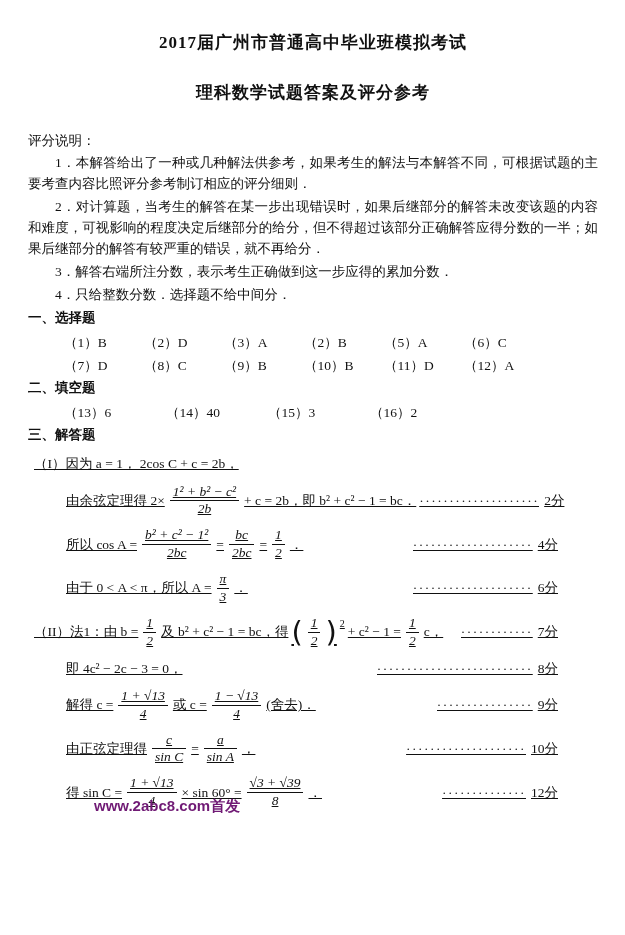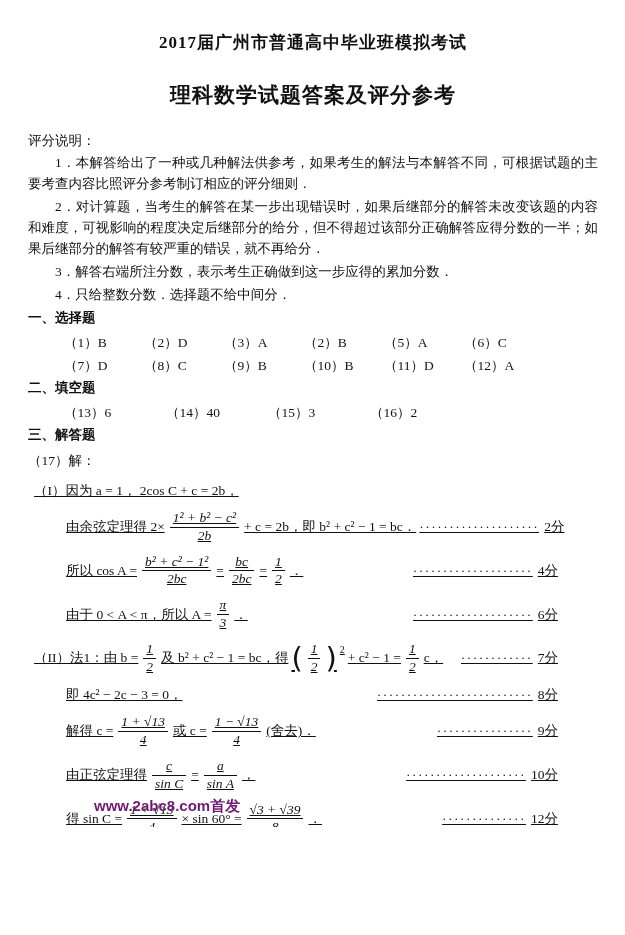--- a/index.html
+++ b/index.html
@@ -5,21 +5,21 @@
   * { box-sizing: border-box; }
   html, body { margin: 0; padding: 0; background: #ffffff; }
   .doc {
     width: 625px; height: 827px; background: #fff; position: relative;
     padding: 24px 27px 10px 28px; overflow: hidden;
     font-family: "Liberation Serif", "DejaVu Serif", serif;
     font-size: 13.5px; color: #111; line-height: 1.5;
   }
   .title { text-align: center; font-weight: bold; }
   .t1 { font-size: 17px; margin-top: 6px; letter-spacing: 1px; }
-  .t2 { font-size: 21px; margin-top: 24px; margin-bottom: 20px; letter-spacing: 1px; }
+  .t2 { font-size: 17px; margin-top: 24px; margin-bottom: 26px; letter-spacing: 1px; }
   .notes-heading { font-weight: normal; margin-bottom: 2px; }
   .note { margin: 2px 0; text-indent: 2em; text-align: justify; line-height: 1.55; }
   .sech { font-weight: bold; margin-bottom: 4px; }
   .ansrow { display: flex; padding-left: 36px; line-height: 1.7; }
   .ac { width: 80px; }
   .af { width: 102px; }
   .q17 { margin-top: 6px; margin-bottom: 2px; }
   .mline {
     display: flex; align-items: center; gap: 3px;
     padding-right: 40px; margin: 9px 0; white-space: nowrap; text-decoration: underline;
@@ -86,21 +86,20 @@
     <div class="ansrow">
       <span class="af">（13）6</span>
       <span class="af">（14）40</span>
       <span class="af">（15）3</span>
       <span class="af">（16）2</span>
     </div>
   </div>
 
   <div>
     <div class="sech">三、解答题</div>
-    <div class="q17">（17）解：</div>
 
     <div class="mline ind1">
       <span>（I）因为 a = 1， 2cos C + c = 2b，</span>
     </div>
 
     <div class="mline ind2">
       <span>由余弦定理得 2×</span>
       <span class="frac">
         <span class="num">1² + b² − c²</span>
         <span class="den">2b</span>

